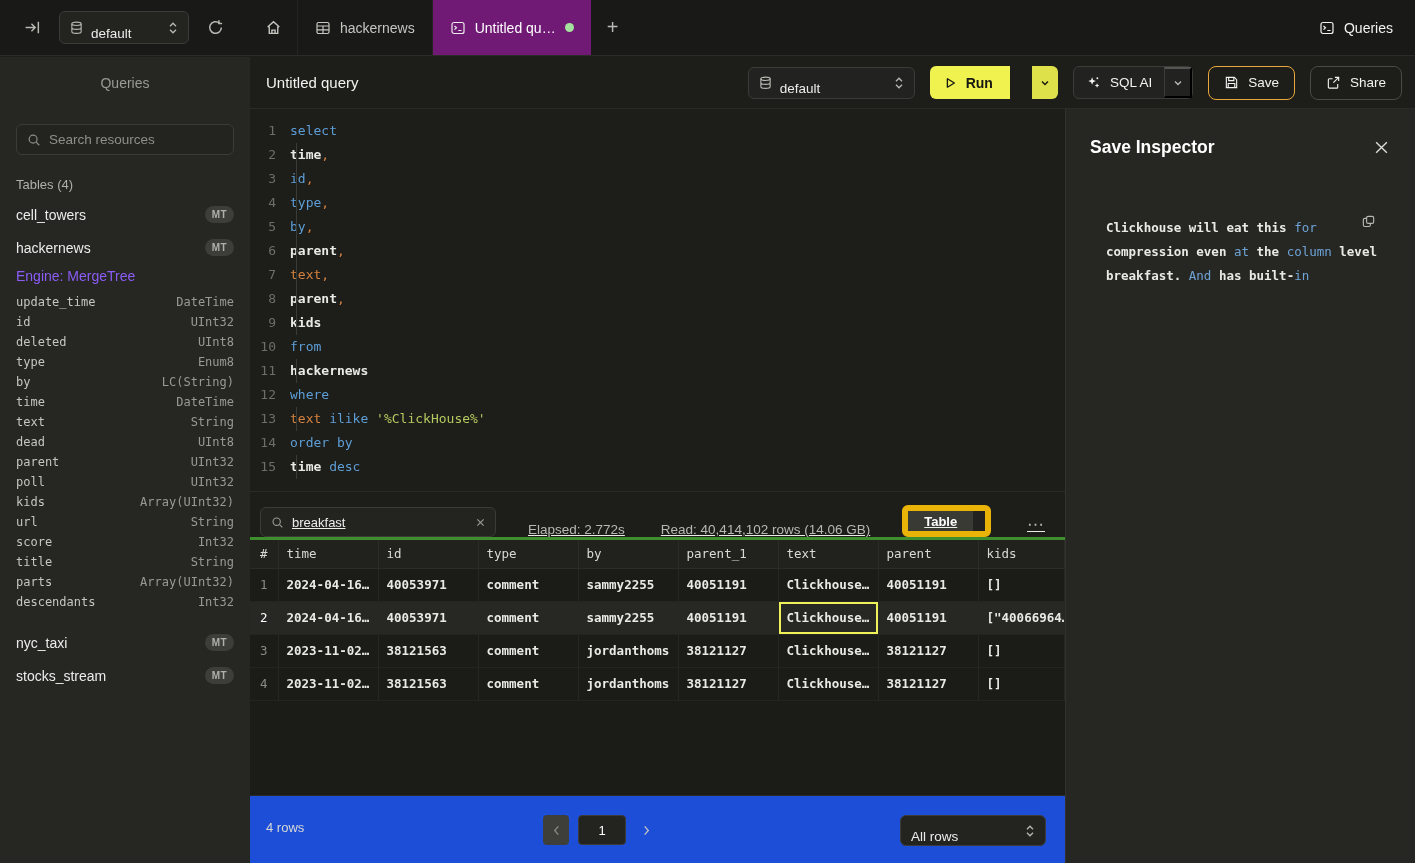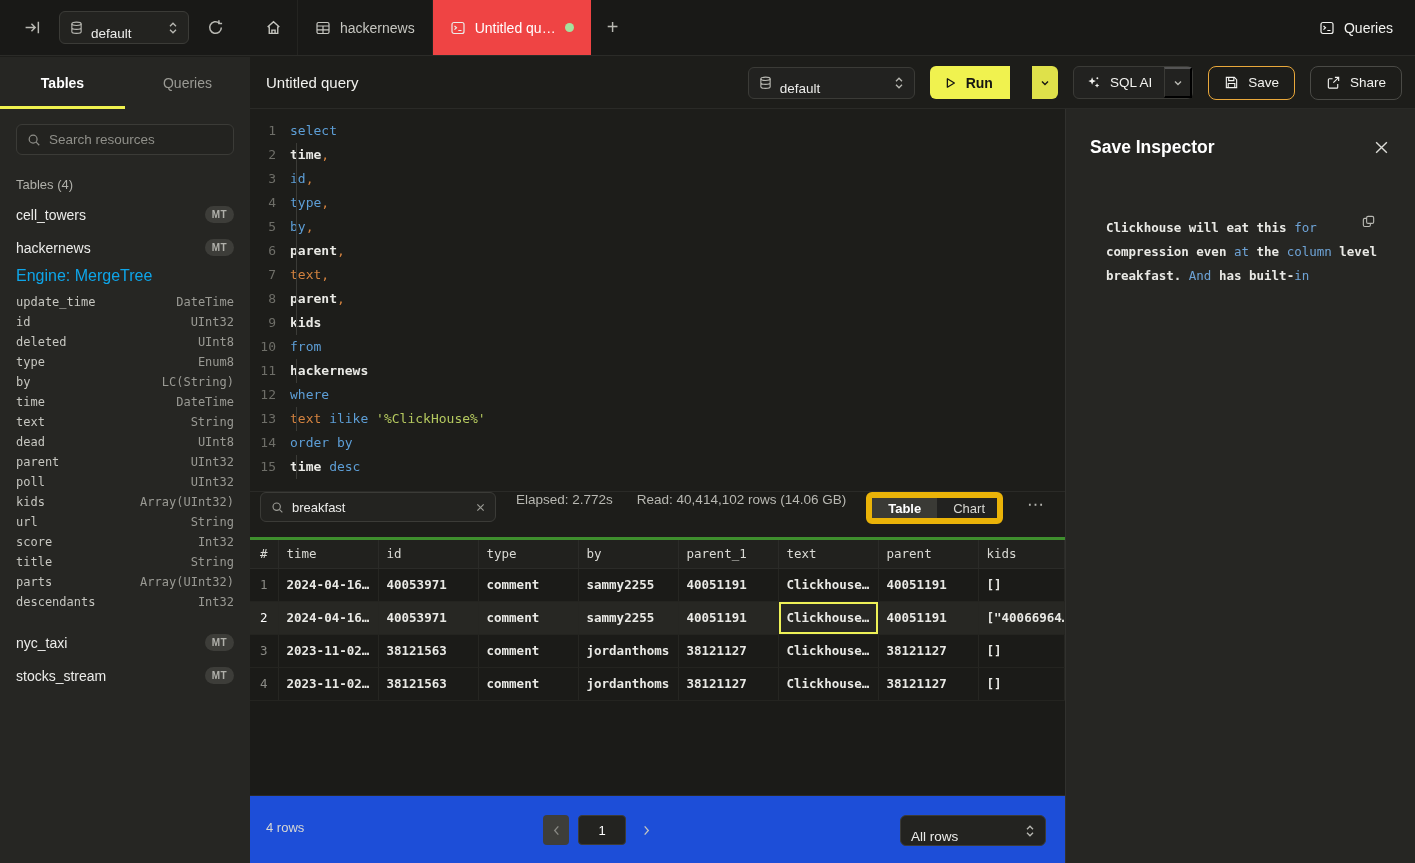--- a/index.html
+++ b/index.html
@@ -17,21 +17,21 @@
   .icon-btn { background:none; border:none; color:#b9b9b3; cursor:pointer; padding:4px; display:flex; align-items:center; }
   .select-ctl {
     display:flex; align-items:center; gap:8px; height:33px; padding:0 10px;
     background:#232320; border:1px solid #3b3b37; border-radius:6px; color:#ececea; cursor:pointer; font-size:13.5px;
   }
   .select-ctl .grow { flex:1;margin-top:12px; }
   .db-select-top { width:130px; }
   .tabstrip { flex:1; display:flex; align-items:stretch; }
   .tab { display:flex; align-items:center; gap:9px; padding:0 17px; color:#c6c6c0; font-size:14px; cursor:pointer; border-right:1px solid #242421; }
   .tab.home { padding:0 15px; }
-  .tab.active { background:#ef4444; color:#fff; border-right:none; }
+  .tab.active { background:#701a75; color:#fff; border-right:none; }
   .dot { width:9px; height:9px; border-radius:50%; background:#a5e19e; }
   .plus-btn { background:none; border:none; color:#b9b9b3; font-size:20px; padding:0 16px; cursor:pointer; font-weight:300; }
   .spacer { flex:1; }
   .queries-btn { display:flex; align-items:center; gap:9px; background:none; border:none; color:#f2f2ef; font-size:14px; padding:0 22px; cursor:pointer; }
 
   
   .sidebar { position:absolute; left:0; top:57px; width:250px; bottom:0; background:#262623; display:flex; flex-direction:column; overflow:hidden; }
   .side-tabs { display:flex; height:52px; flex:none; }
   .side-tab { flex:1; display:flex; align-items:center; justify-content:center; font-size:14px; color:#9a9a94; cursor:pointer; position:relative; }
   .side-tab.active { color:#fff; font-weight:600; }
@@ -44,21 +44,21 @@
     margin:15px 16px 0; height:31px; flex:none; display:flex; align-items:center; gap:8px; padding:0 10px;
     background:#232320; border:1px solid #3b3b37; border-radius:6px; color:#8f8f89;
   }
   .search-box input { flex:1; background:none; border:none; outline:none; color:#ececea; font-size:13.5px; font-family:inherit; min-width:0; }
   .search-box input::placeholder { color:#8f8f89; }
   .section-label { margin:22px 16px 6px; font-size:13px; color:#b0b0aa; flex:none; }
   .side-list { overflow:hidden; }
   .tbl-item { height:33px; display:flex; align-items:center; justify-content:space-between; padding:0 16px; cursor:pointer; }
   .tbl-name { font-size:14px; color:#ececea; font-weight:500; }
   .mt-badge { width:29px; height:17px; border-radius:9px; background:#3d3d39; color:#b0b0aa; font-size:10px; font-weight:bold; letter-spacing:.5px; display:flex; align-items:center; justify-content:center; }
-  .engine-line { height:24px; display:flex; align-items:center; padding:0 16px; font-size:16px; color:#0ea5e9; }
+  .engine-line { height:24px; display:flex; align-items:center; padding:0 16px; font-size:14px; color:#8b5cf6; }
   .cols { padding:4px 0 14px; }
   .col-row { height:20px; display:flex; align-items:center; justify-content:space-between; padding:0 16px; font-family:"DejaVu Sans Mono", monospace; font-size:12px; }
   .col-row .cn { color:#c6c6c0; }
   .col-row .ct { color:#9a9a94; }
 
   
   .main { position:absolute; left:250px; top:57px; right:0; bottom:0; display:flex; flex-direction:column; }
   .query-header { height:52px; flex:none; display:flex; align-items:center; padding:0 13px 0 16px; background:#1d1d1a; border-bottom:1px solid #2a2a27; }
   .qh-title { font-size:15px; color:#f2f2ef; }
   .qh-controls { margin-left:auto; display:flex; align-items:center; gap:15px; }
@@ -82,21 +82,21 @@
   .ed-line .code { margin-left:14px; white-space:pre; }
   .ed-line.ind .code { }
   .ed-line.ind::before { content:""; position:absolute; left:46px; top:0; bottom:0; border-left:1px solid #3b3b37; }
   .tok-kw { color:#5d9ed6; }
   .tok-id { color:#e9e9e5; font-weight:bold; }
   .tok-fn { color:#d3823f; }
   .tok-p  { color:#d3823f; }
   .tok-str{ color:#b5c95f; }
 
   
-  .results-toolbar { height:46px; flex:none; display:flex; align-items:flex-start; background:#1d1d1a; border-top:1px solid #2a2a27; padding:0 16px 0 10px; gap:20px; }
+  .results-toolbar { height:46px; flex:none; display:flex; align-items:flex-end; background:#1d1d1a; border-top:1px solid #2a2a27; padding:0 16px 0 10px; gap:32px;text-decoration:underline; }
   .rt-search { width:240px; height:30px; display:flex; align-items:center; gap:8px; padding:0 10px; background:#232320; border:1px solid #3b3b37; border-radius:6px; }
   .rt-search input { flex:1; min-width:0; background:none; border:none; outline:none; color:#ececea; font-size:13px; font-family:inherit; }
   .rt-clear { background:none; border:none; color:#9a9a94; cursor:pointer; font-size:12px; display:flex; }
   .rt-stat { font-size:13.5px; color:#b8b8b2; white-space:nowrap; }
   .rt-stat + .rt-stat { margin-left:4px; }
   .seg { margin-left:auto; display:flex; align-items:center; border:6px solid #eab308; border-radius:6px; background:#222220; overflow:hidden; height:32px; }
   .seg-btn { border:none; background:none; color:#d8d8d3; font-size:13px; font-family:inherit; padding:0 16px; height:100%; cursor:pointer; }
   .seg-btn.active { background:#3a3a35; color:#fff; font-weight:600; }
   .more-btn { background:none; border:none; color:#b5b5b0; font-size:17px; cursor:pointer; padding:2px 4px; letter-spacing:1px; }
 
@@ -206,23 +206,20 @@
               <path d="M4.5 6l2 1.8-2 1.8M8.3 10.5h3.2"></path>
             </svg>
         </span>
         <span>Queries</span>
       </button>
     </nav>
   </header>
 
   <aside class="sidebar">
     <div class="side-tabs">
-      <div class="side-tab active">
-          <span>Tables</span>
-        </div>
       <div class="side-tab">
           <span>Queries</span>
         </div>
     </div>
     <div class="search-box">
       <span>
         <svg width="14" height="14" viewBox="0 0 16 16" fill="none" stroke="#8f8f89" stroke-width="1.4">
             <circle cx="7" cy="7" r="4.5"></circle>
             <path d="m10.5 10.5 3.5 3.5"></path>
           </svg>

